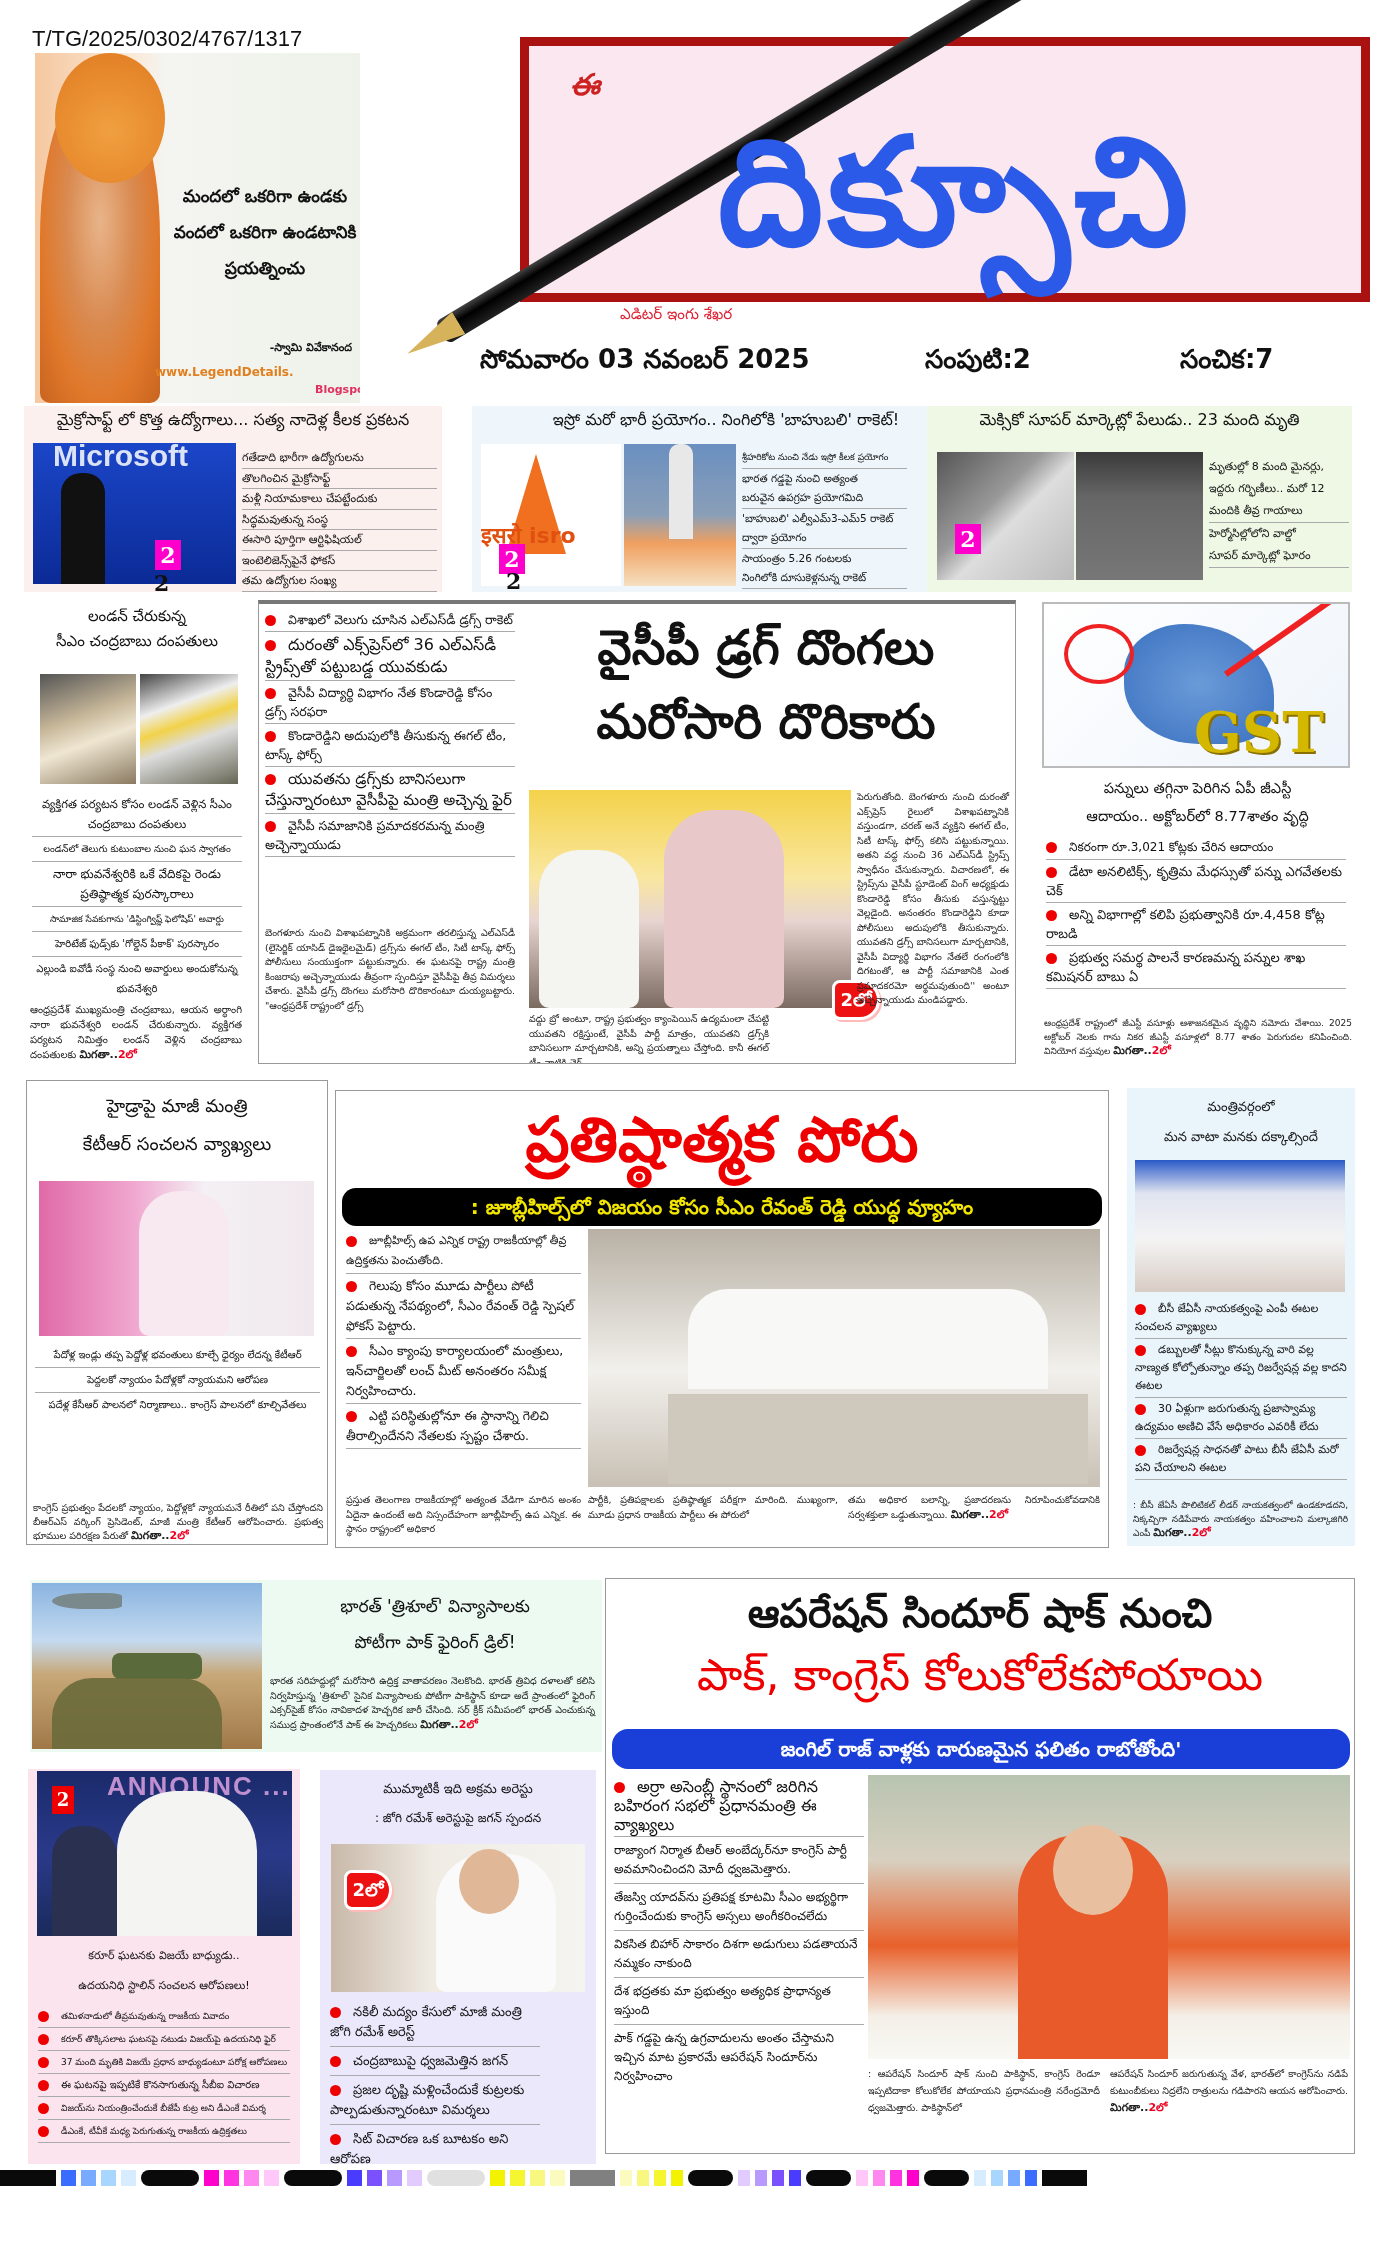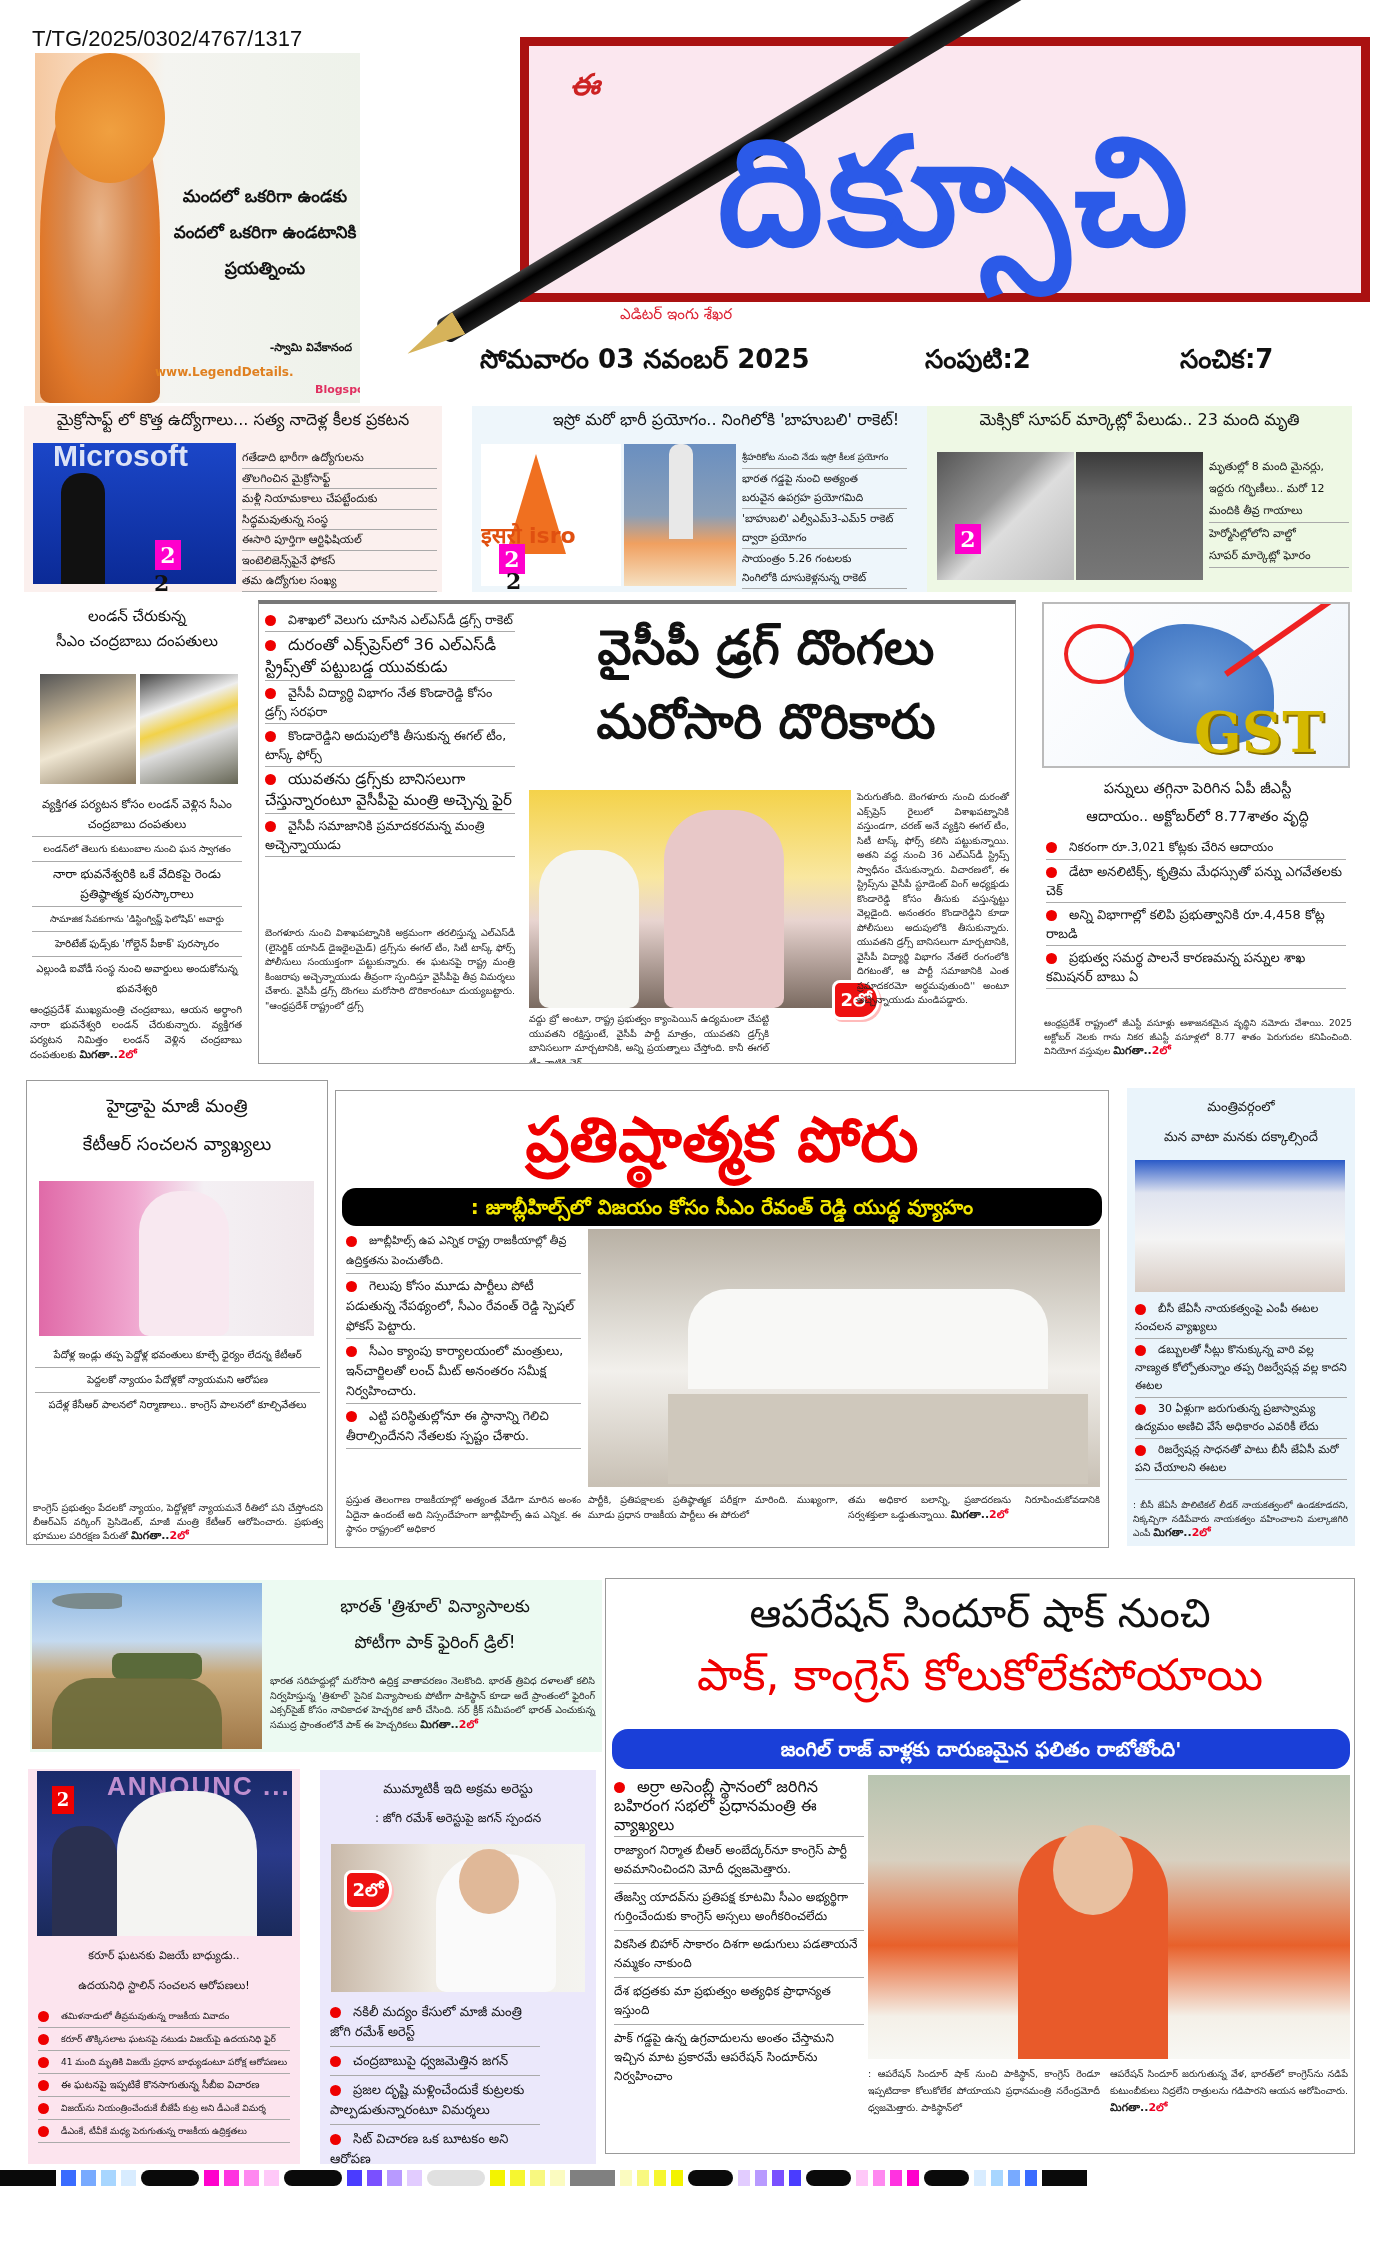--- a/index.html
+++ b/index.html
@@ -260,21 +260,21 @@
     <div>భారత్ 'త్రిశూల్' విన్యాసాలకు</div>
     <div>పోటీగా పాక్ ఫైరింగ్ డ్రిల్!</div>
   </div>
   <div class="body-txt" style="position:absolute;left:240px;top:94px;width:325px;font-size:9.5px;line-height:14.5px">
     <span>భారత సరిహద్దుల్లో మరోసారి ఉద్రిక్త వాతావరణం నెలకొంది. భారత్ త్రివిధ దళాలతో కలిసి నిర్వహిస్తున్న 'త్రిశూల్' సైనిక విన్యాసాలకు పోటీగా పాకిస్థాన్ కూడా అదే ప్రాంతంలో ఫైరింగ్ ఎక్సర్‌సైజ్ కోసం నావికాదళ హెచ్చరిక జారీ చేసింది. సర్ క్రీక్ సమీపంలో భారత్ ఎంచుకున్న సముద్ర ప్రాంతంలోనే పాక్ ఈ హెచ్చరికలు</span>
     <span class="more"><span>మిగతా..</span><b>2లో</b></span>
   </div>
 </div>
 
 <div class="box" style="left:605px;top:1578px;width:750px;height:576px;border:1px solid #999">
-  <div class="hd" style="font-size:40px;line-height:60px;margin-top:4px;font-weight:normal">ఆపరేషన్ సిందూర్ షాక్ నుంచి</div>
+  <div class="hd" style="font-size:40px;line-height:60px;margin-top:4px;font-weight:bold">ఆపరేషన్ సిందూర్ షాక్ నుంచి</div>
   <div class="hd" style="font-size:44px;line-height:64px;color:#ee0000;font-weight:normal">పాక్, కాంగ్రెస్ కోలుకోలేకపోయాయి</div>
   <div style="position:absolute;left:6px;top:150px;width:738px;height:40px;background:#1a3fd8;color:#fff;font-size:20px;font-weight:bold;text-align:center;line-height:40px;border-radius:16px">జంగిల్ రాజ్ వాళ్లకు దారుణమైన ఫలితం రాబోతోంది'</div>
   <div style="position:absolute;left:8px;top:196px;width:250px;font-size:12px;line-height:19px">
     <div class="bl" style="padding:2px 0;font-size:16px"><span class="red-dot"></span><span>అర్రా అసెంబ్లీ స్థానంలో జరిగిన బహిరంగ సభలో ప్రధానమంత్రి ఈ వ్యాఖ్యలు</span></div>
     <div class="bl" style="padding:4px 0">రాజ్యాంగ నిర్మాత బీఆర్ అంబేద్కర్‌నూ కాంగ్రెస్ పార్టీ అవమానించిందని మోదీ ధ్వజమెత్తారు.</div>
     <div class="bl" style="padding:4px 0">తేజస్వి యాదవ్‌ను ప్రతిపక్ష కూటమి సీఎం అభ్యర్థిగా గుర్తించేందుకు కాంగ్రెస్ అస్సలు అంగీకరించలేదు</div>
     <div class="bl" style="padding:4px 0">వికసిత బిహార్ సాకారం దిశగా అడుగులు పడతాయనే నమ్మకం నాకుంది</div>
     <div class="bl" style="padding:4px 0">దేశ భద్రతకు మా ప్రభుత్వం అత్యధిక ప్రాధాన్యత ఇస్తుంది</div>
     <div style="padding:4px 0">పాక్ గడ్డపై ఉన్న ఉగ్రవాదులను అంతం చేస్తామని ఇచ్చిన మాట ప్రకారమే ఆపరేషన్ సిందూర్‌ను నిర్వహించాం</div>
   </div>
@@ -296,21 +296,21 @@
     <div style="position:absolute;left:15px;top:55px;width:65px;height:110px;background:#2a3050;border-radius:30px 30px 0 0"></div>
     <div class="pg" style="left:15px;top:15px;background:#e00;width:22px;height:28px;line-height:28px;font-size:18px">2</div>
   </div>
   <div class="hd" style="position:absolute;left:0;top:172px;width:272px;font-size:11px;line-height:30px">
     <div>కరూర్ ఘటనకు విజయే బాధ్యుడు..</div>
     <div>ఉదయనిధి స్టాలిన్ సంచలన ఆరోపణలు!</div>
   </div>
   <div style="position:absolute;left:10px;top:236px;width:252px;font-size:9px;line-height:22px">
     <div class="bl" style="padding:0"><span class="red-dot"></span><span>తమిళనాడులో తీవ్రమవుతున్న రాజకీయ వివాదం</span></div>
     <div class="bl" style="padding:0"><span class="red-dot"></span><span>కరూర్ తొక్కిసలాట ఘటనపై నటుడు విజయ్‌పై ఉదయనిధి ఫైర్</span></div>
-    <div class="bl" style="padding:0"><span class="red-dot"></span><span>41 మంది మృతికి విజయే ప్రధాన బాధ్యుడంటూ పరోక్ష ఆరోపణలు</span></div>
+    <div class="bl" style="padding:0"><span class="red-dot"></span><span>37 మంది మృతికి విజయే ప్రధాన బాధ్యుడంటూ పరోక్ష ఆరోపణలు</span></div>
     <div class="bl" style="padding:0;font-size:10px"><span class="red-dot"></span><span>ఈ ఘటనపై ఇప్పటికే కొనసాగుతున్న సీబీఐ విచారణ</span></div>
     <div class="bl" style="padding:0"><span class="red-dot"></span><span>విజయ్‌ను నియంత్రించేందుకే బీజేపీ కుట్ర అని డీఎంకే విమర్శ</span></div>
     <div class="bl" style="padding:0"><span class="red-dot"></span><span>డీఎంకే, టీవీకే మధ్య పెరుగుతున్న రాజకీయ ఉద్రిక్తతలు</span></div>
   </div>
 </div>
 
 <div class="box" style="left:320px;top:1770px;width:276px;height:394px;background:#ebe8fb">
   <div class="hd" style="font-size:13px;line-height:30px;margin-top:4px">ముమ్మాటికీ ఇది అక్రమ అరెస్టు</div>
   <div class="hd" style="font-size:12px;line-height:28px">: జోగి రమేశ్ అరెస్టుపై జగన్ స్పందన</div>
   <div class="photo" style="left:11px;top:74px;width:254px;height:148px;background:linear-gradient(90deg,#c8b8a8 0%,#f0ece4 40%,#f4f4f0 100%)">

